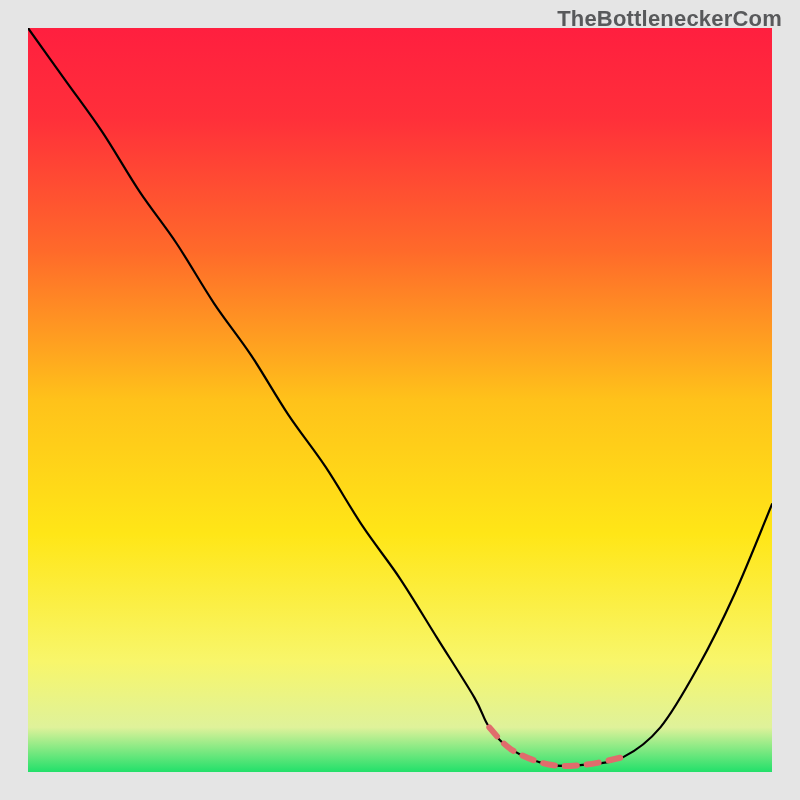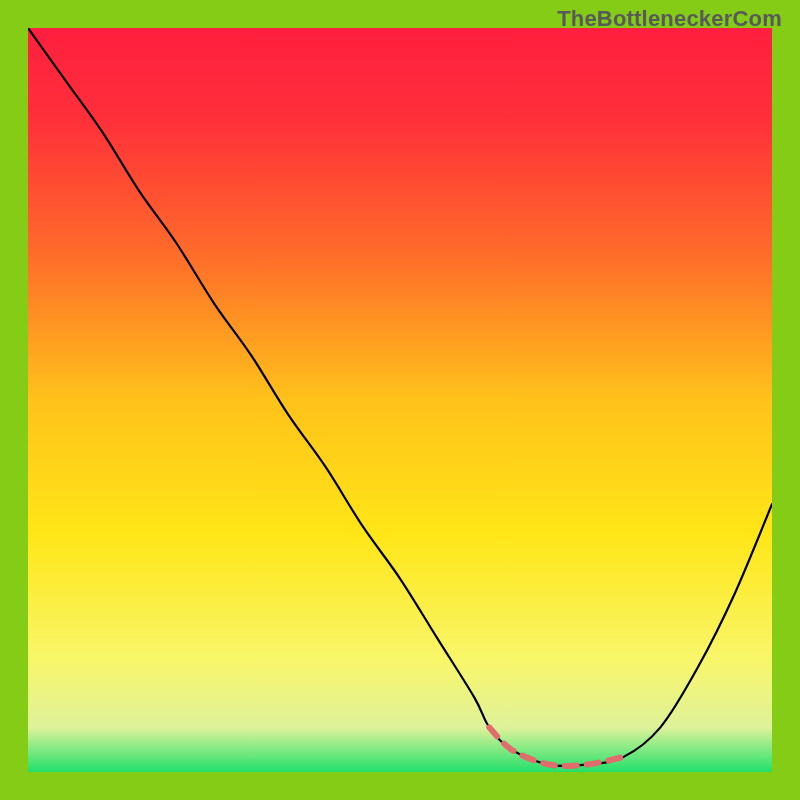--- a/index.html
+++ b/index.html
@@ -1,21 +1,21 @@
 <!DOCTYPE html>
 <html><head>
 <meta charset="utf-8">
 <style>
   * { margin: 0; padding: 0; box-sizing: border-box; }
   html, body { width: 800px; height: 800px; overflow: hidden; background: #000; }
   .frame {
     position: relative;
     width: 800px;
     height: 800px;
-    background: #84cc16;
+    background: #e5e5e5;
   }
   .watermark {
     position: absolute;
     top: 6px;
     right: 18px;
     font-family: Arial, Helvetica, sans-serif;
     font-size: 22px;
     font-weight: 600;
     color: #58595b;
     letter-spacing: 0.2px;

